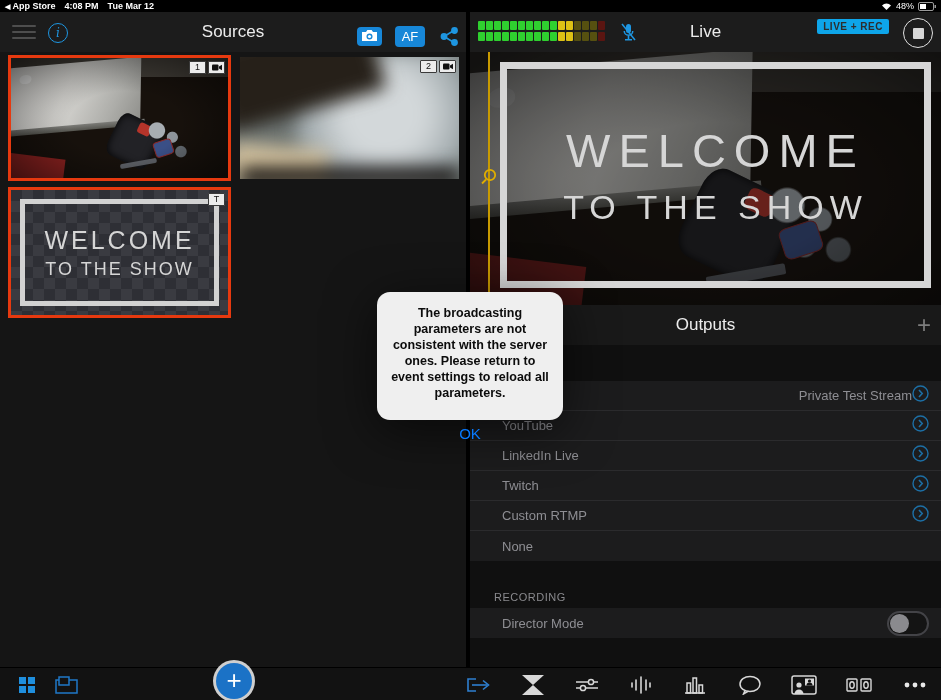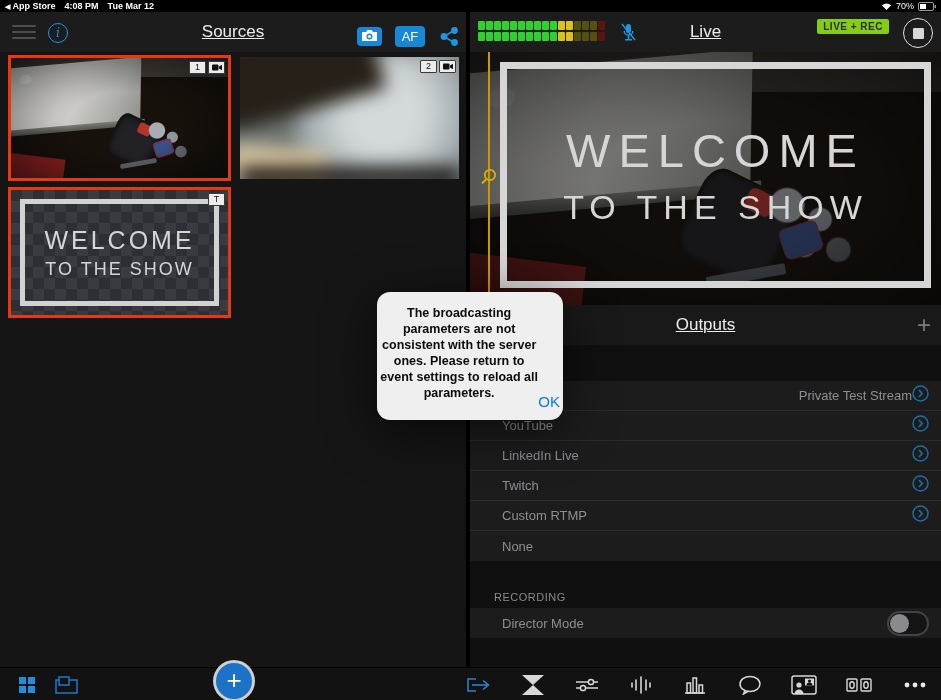--- a/index.html
+++ b/index.html
@@ -14,21 +14,21 @@
   .sb-tri{font-size:7px;}
   #statusbar .sb-right{display:flex;gap:4px;align-items:center;font-weight:normal;}
   .wifi-ico svg, .batt-ico svg{display:block;}
 
   
   #left-panel{position:absolute;left:0;top:12px;width:466px;height:655px;background:#151515;}
   #right-panel{position:absolute;left:470px;top:12px;width:471px;height:655px;background:#101010;}
 
   .panel-header{position:absolute;left:0;top:0;width:100%;height:40px;background:#1c1c1c;}
   .panel-title{position:absolute;left:0;right:0;top:0;height:40px;line-height:40px;text-align:center;
-    color:#ececec;font-size:17px;font-weight:500;pointer-events:none;text-decoration:underline;}
+    color:#ececec;font-size:17px;font-weight:500;pointer-events:none;}
 
   
   .hamburger{position:absolute;left:12px;top:13px;width:24px;height:14px;display:flex;flex-direction:column;justify-content:space-between;cursor:pointer;}
   .hamburger i{display:block;height:2px;background:#4e4e4e;border-radius:1px;}
   .info-btn{position:absolute;left:48px;top:11px;width:18px;height:18px;border:1.5px solid #1e96e1;border-radius:50%;
     color:#1e96e1;font-size:12px;line-height:18px;text-align:center;font-family:"DejaVu Serif",serif;font-style:italic;}
   .cam-btn{position:absolute;left:357px;top:15px;width:25px;height:19px;background:#1787d8;border-radius:4px;
     display:flex;align-items:center;justify-content:center;}
   .af-btn{position:absolute;left:395px;top:14px;width:30px;height:21px;background:#1787d8;border-radius:4px;
     color:#fff;font-size:13px;line-height:21px;text-align:center;}
@@ -88,21 +88,21 @@
   
   .meter{position:absolute;left:8px;top:9px;display:flex;flex-direction:column;gap:2px;}
   .meter-row{display:flex;gap:1px;}
   .seg{width:7px;height:9px;border-radius:1px;}
   .seg-green{background:#2fd02f;}
   .seg-yellow{background:#ddc115;}
   .seg-dim{background:#565010;}
   .seg-dimred{background:#5a1511;}
   .mic-btn{position:absolute;left:148px;top:10px;width:20px;height:20px;}
   .live-badge-wrap{position:absolute;right:52px;top:4px;text-align:center;}
-  .live-badge{display:inline-block;background:#84cc16;color:#2d2d2d;font-size:10px;font-weight:bold;
+  .live-badge{display:inline-block;background:#0ea5e9;color:#2d2d2d;font-size:10px;font-weight:bold;
     padding:2px 6px;border-radius:2px;letter-spacing:.5px;}
   .live-timer{color:#4c4c4c;font-size:12px;margin-top:16px;}
   .rec-btn{position:absolute;right:8px;top:6px;width:28px;height:28px;border:1.5px solid #e0e0e0;border-radius:50%;
     display:flex;align-items:center;justify-content:center;}
   .rec-btn i{display:block;width:11px;height:11px;background:#d6d6d6;border-radius:1px;}
 
   
   #live-preview{position:absolute;left:0;top:40px;width:471px;height:253px;overflow:hidden;background:#000;}
   .lp-frame{position:absolute;left:30px;top:10px;right:10px;bottom:17px;border:7px solid #d6d6d6;
     display:flex;flex-direction:column;align-items:center;justify-content:center;color:#d6d6d6;z-index:4;}
@@ -126,22 +126,22 @@
 
   .section-label{position:absolute;left:24px;color:#8a8a8e;font-size:11px;letter-spacing:.5px;}
   #recording-label{top:579px;}
   #recording-rows{position:absolute;left:0;top:596px;width:471px;}
   .toggle{margin-left:auto;width:42px;height:25px;border:2px solid #434347;border-radius:14px;position:relative;box-sizing:border-box;background:#141414;}
   .toggle i{position:absolute;left:1px;top:1px;width:19px;height:19px;border-radius:50%;background:#8a8a8e;}
   .plain-chev{margin-left:auto;color:#8e8e93;font-size:17px;line-height:17px;font-weight:bold;transform:scaleX(.7);}
 
   
   #alert{position:absolute;left:377px;top:292px;width:186px;height:128px;background:#efefef;border-radius:13px;
-    box-shadow:0 10px 50px rgba(0,0,0,.6);z-index:50;box-sizing:border-box;padding:13px 3px 6px;
-    display:flex;flex-direction:row;}
+    box-shadow:0 10px 50px rgba(0,0,0,.6);z-index:50;box-sizing:border-box;padding:13px 13px 6px;
+    display:flex;flex-direction:column;gap:20px;}
   #alert-msg{color:#0c0c0c;font-size:12.5px;font-weight:bold;text-align:center;line-height:1.28;}
   #alert-ok{color:#087aff;font-size:15px;text-align:center;margin-top:auto;padding:4px 0 4px;}
 
   
   #toolbar{position:absolute;left:0;top:667px;width:941px;height:33px;background:#121212;border-top:1px solid #000;}
   .tb-ico{position:absolute;top:0;height:33px;display:flex;align-items:center;justify-content:center;width:30px;}
   #grid-ico{left:12px;}
   #layout-ico{left:52px;}
   .grid4{display:grid;grid-template-columns:7px 7px;grid-template-rows:7px 7px;gap:2px;}
   .grid4 i{background:#1f8fdd;display:block;}
@@ -158,21 +158,21 @@
     <span><span class="sb-tri">◀</span> <span>App Store</span></span>
     <span>4:08 PM</span>
     <span>Tue Mar 12</span>
   </div>
   <div class="sb-right">
     <span class="wifi-ico">
       <svg width="11" height="9" viewBox="0 0 11 9">
           <path d="M5.5 8 L1 3.4 A6.4 6.4 0 0 1 10 3.4 Z" fill="#fff"></path>
         </svg>
     </span>
-    <span>70%</span>
+    <span>48%</span>
     <span class="batt-ico">
       <svg width="18" height="9" viewBox="0 0 18 9">
           <rect x="0.5" y="0.5" width="15" height="8" rx="1.5" fill="none" stroke="#fff" opacity=".6"></rect>
           <rect x="2" y="2" width="6" height="5" fill="#fff"></rect>
           <rect x="16.5" y="3" width="1.5" height="3" fill="#fff" opacity=".6"></rect>
         </svg>
     </span>
   </div>
 </div>
 

